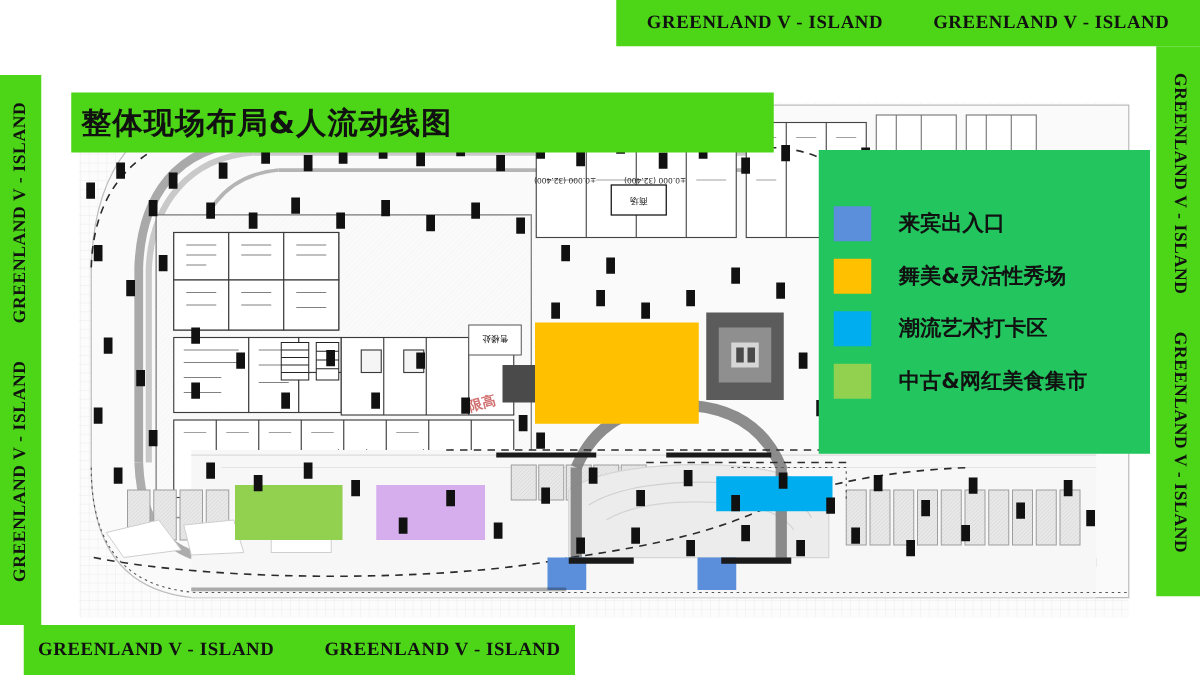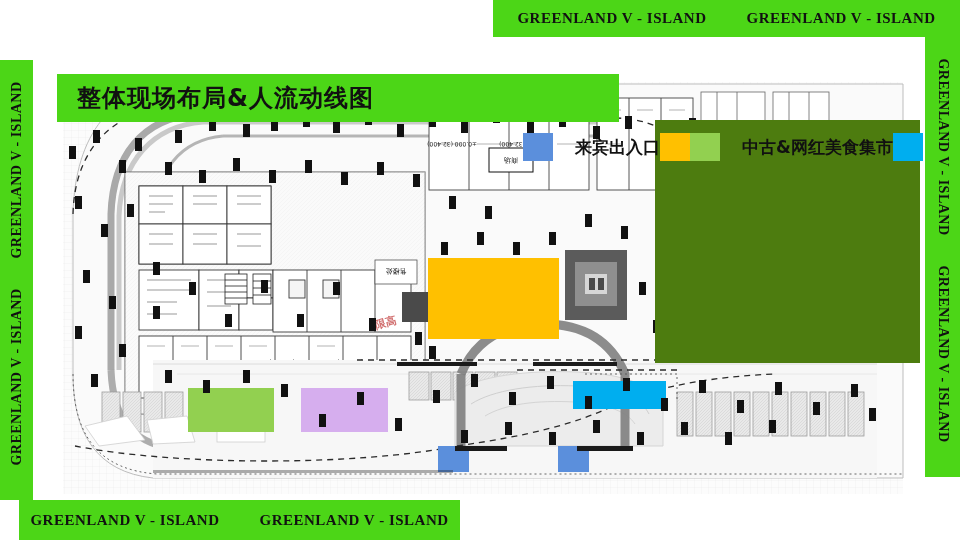--- a/index.html
+++ b/index.html
@@ -24,30 +24,30 @@
   #bar-left .vert{transform:translate(-50%,-50%) rotate(-90deg);}
   #bar-right .vert{transform:translate(-50%,-50%) rotate(90deg);}
   #bar-left .vert,#bar-right .vert{font-size:14px;}
   #bl1{top:25%}#bl2{top:72%}
   #br1{top:25%}#br2{top:72%}
 
   
   #title-banner{position:absolute;left:57px;top:74px;width:562px;height:48px;
       background:#4CD617;display:flex;align-items:center;}
   #title-text{font-family:"DejaVu Sans",sans-serif;font-weight:bold;
-      font-size:24px;color:#111;padding-left:20px;letter-spacing:1px;}
+      font-size:24px;color:#111;padding-left:8px;letter-spacing:1px;}
 
   
   #plan{position:absolute;left:57px;top:74px;width:870px;height:426px;overflow:hidden;
         background:#fdfdfd;}
   #plan svg{display:block;}
 
   
   #legend{position:absolute;left:655px;top:120px;width:265px;height:243px;
-          background:#4d7c0f;display:flex;flex-direction:row;
+          background:#22c55e;display:flex;flex-direction:column;
           justify-content:center;padding:6px 0 6px 12px;box-sizing:border-box;}
   .legend-row{display:flex;align-items:center;height:42px;}
   .swatch{width:30px;height:28px;flex:0 0 auto;}
   .legend-label{font-family:"DejaVu Sans",sans-serif;font-size:17px;
        font-weight:bold;color:#111;margin-left:22px;white-space:nowrap;}
 </style>
 </head>
 <body>
 
 <div id="stage">
@@ -385,28 +385,29 @@
     <span id="title-text">整体现场布局&amp;人流动线图</span>
   </div>
 
   <div id="legend">
     <div class="legend-row">
       <span class="swatch" style="background: rgb(91, 143, 220);"></span>
       <span class="legend-label">来宾出入口</span>
     </div>
     <div class="legend-row">
       <span class="swatch" style="background: rgb(255, 192, 0);"></span>
+      <span class="legend-label">舞美&amp;灵活性秀场</span>
+    </div>
+    <div class="legend-row">
+      <span class="swatch" style="background: rgb(0, 174, 239);"></span>
+      <span class="legend-label">潮流艺术打卡区</span>
     </div>
     <div class="legend-row">
       <span class="swatch" style="background: rgb(146, 208, 80);"></span>
       <span class="legend-label">中古&amp;网红美食集市</span>
-    </div>
-    <div class="legend-row">
-      <span class="swatch" style="background: rgb(0, 174, 239);"></span>
-      <span class="legend-label">潮流艺术打卡区</span>
     </div>
   </div>
 
   <div class="bar" id="bar-top" style="background: rgb(76, 214, 23);">
     <div class="row">
       <span class="bar-text">GREENLAND V - ISLAND</span>
       <span class="bar-text">GREENLAND V - ISLAND</span>
     </div>
   </div>
 

